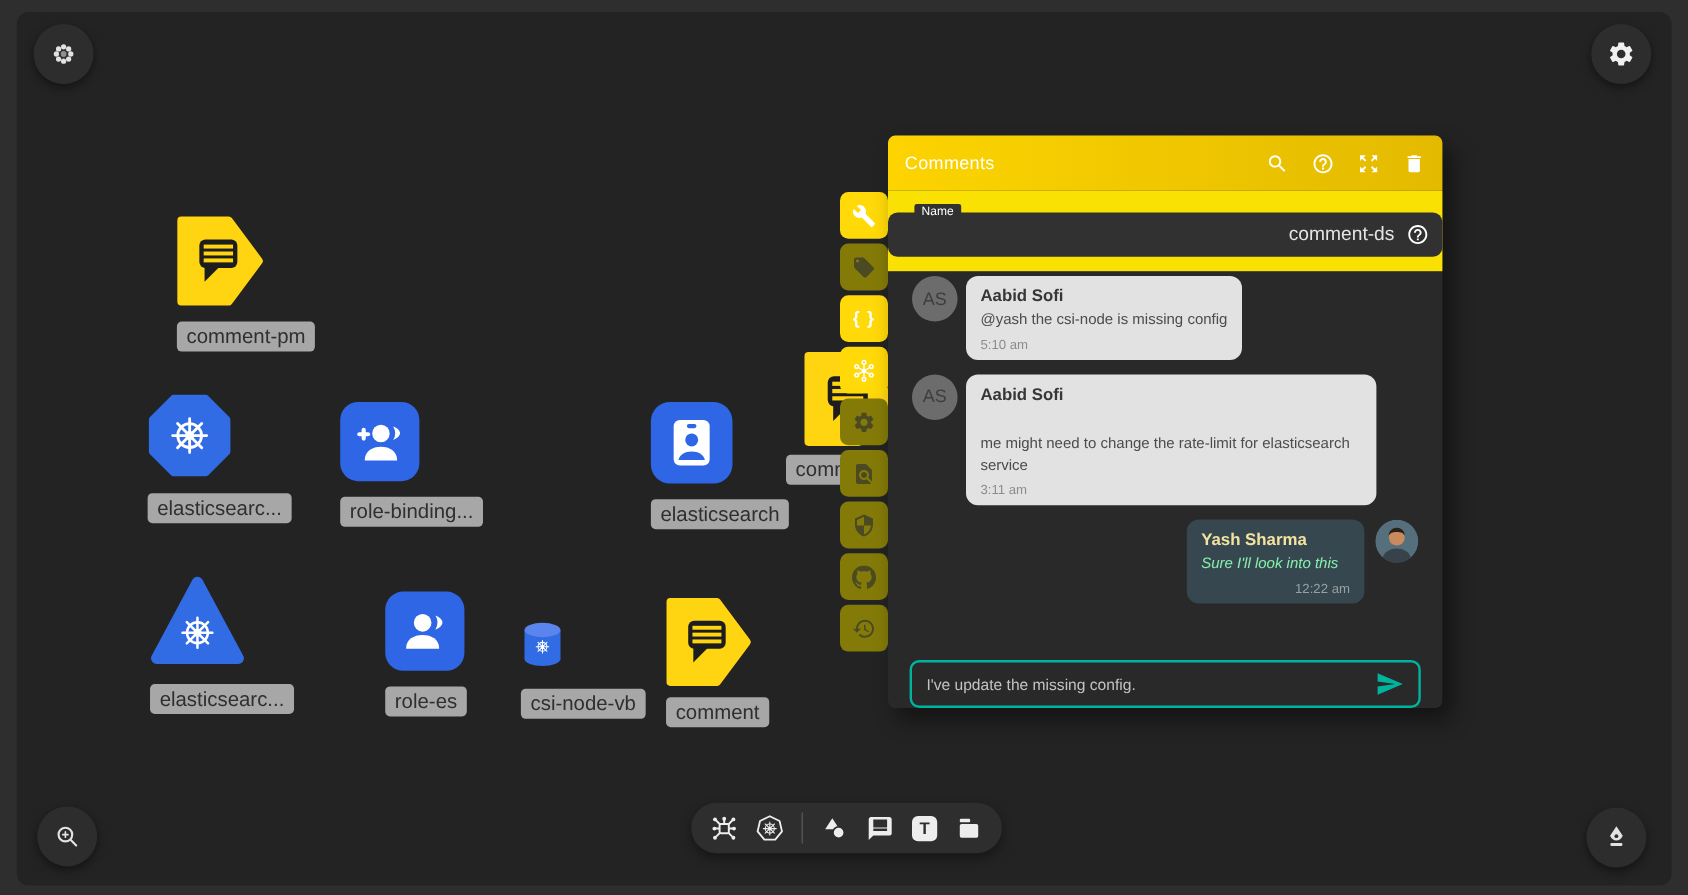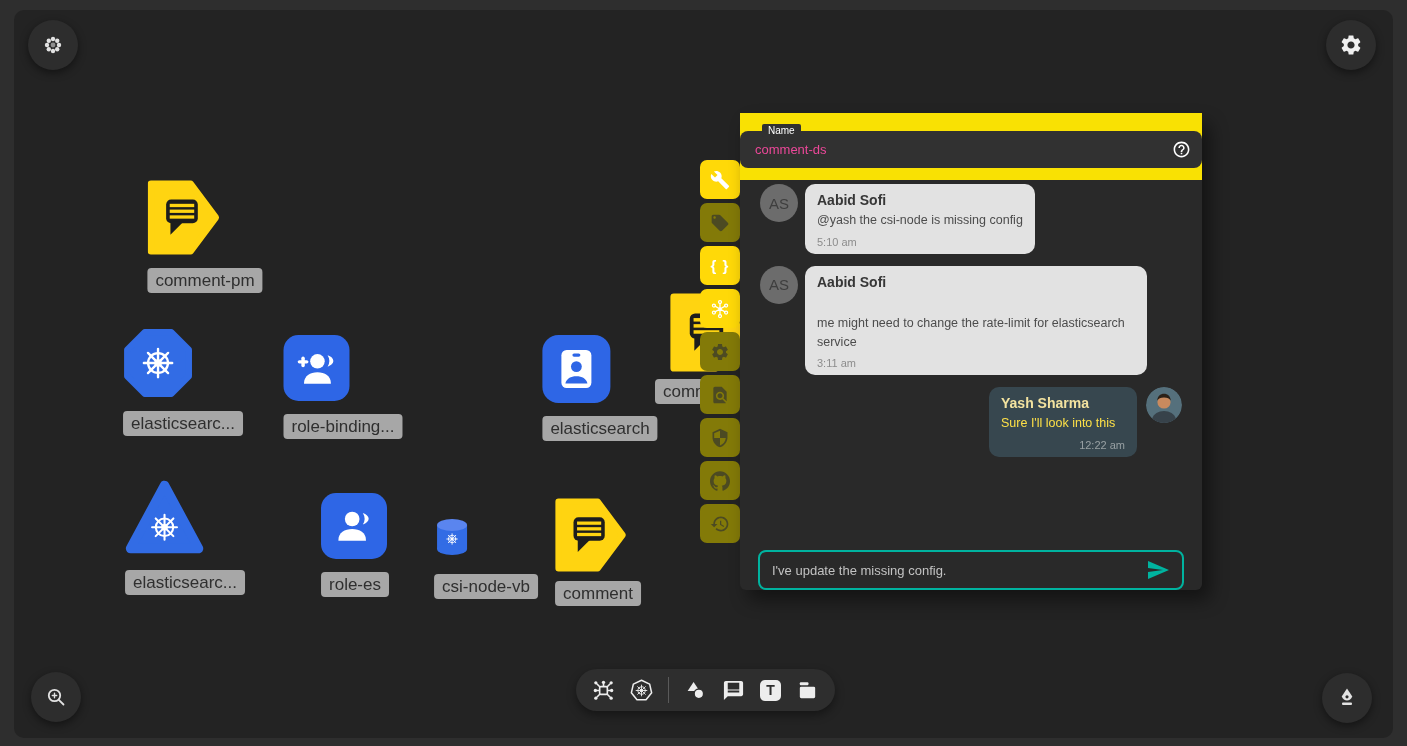--- a/index.html
+++ b/index.html
@@ -44,40 +44,40 @@
   .panel-header { height:46px; flex:0 0 46px; border-radius:6px 6px 0 0;
     background:linear-gradient(90deg,#fdd400,#e3ba00);
     display:flex; align-items:center; padding:0 14px; color:#fff; }
   .panel-title { flex:1; font-size:15px; letter-spacing:.3px; }
   .ph-icon { width:19px; height:19px; margin-left:19px; cursor:pointer; color:#fff; }
   .name-section { background:#f9e103; padding:18px 0 12px; }
   .name-wrap { position:relative; background:#313131; border-radius:8px; height:37px;
     display:flex; align-items:center; padding:0 40px 0 15px; }
   .name-chip { position:absolute; top:-7px; left:22px; background:#313131; color:#fff;
     font-size:10px; padding:1px 6px; border-radius:2px; }
-  .name-input { background:transparent; border:none; outline:none; color:#ec4899;
-    font-size:13px; width:100%; font-family:inherit; }
+  .name-input { background:transparent; border:none; outline:none; color:#e5e5e5;
+    font-size:16px; width:100%; font-family:inherit;text-align:right; }
   .name-help { position:absolute; right:11px; top:9px; width:19px; height:19px; color:#fff; cursor:pointer; }
 
   .messages { flex:1; padding:4px 20px 0 20px; overflow:hidden; }
   .msg { display:flex; gap:7px; margin-bottom:12px; }
   .avatar { width:38px; height:38px; border-radius:50%; background:#6c6c6c;
     color:#3e3e3e; font-size:15px; display:flex; align-items:center;
     justify-content:center; flex:0 0 38px; }
   .bubble { background:#e2e2e2; border-radius:10px; padding:8px 12px 6px; }
   .b1 { max-width:232px; }
   .b2 { width:342px; }
   .msg-author { font-weight:bold; color:#373737; font-size:14px; margin-bottom:3px; }
   .msg-text { color:#4c4c4c; font-size:12.5px; line-height:1.5; }
   .msg-text.spaced { margin-top:24px; }
   .msg-time { color:#8c8c8c; font-size:11px; margin-top:6px; }
   .msg.right { justify-content:flex-end; gap:9px; margin-top:11px; }
   .bubble.dark { background:#37474f; width:148px; }
   .bubble.dark .msg-author { color:#f3e3a0; }
-  .bubble.dark .msg-text { color:#fde047; }
+  .bubble.dark .msg-text { color:#86efac;font-style:italic; }
   .bubble.dark .msg-time { color:#98a0a3; text-align:right; }
   .avatar-img { width:36px; height:36px; border-radius:50%; flex:0 0 36px; }
 
   .composer { margin:8px 18px 0; height:40px; border:2px solid #00b39f;
     border-radius:8px; display:flex; align-items:center; padding:0 12px; }
   .composer-input { flex:1; background:transparent; border:none; outline:none;
     color:#c3c3c3; font-size:13px; font-family:inherit; }
   .send-icon { width:24px; height:24px; color:#00b39f; cursor:pointer; }
 
   
@@ -377,20 +377,35 @@
       </svg>
     </div>
   <div class="tb-item inactive">
       <svg>
         <use href="#i-history"></use>
       </svg>
     </div>
 </div>
 
 <div class="panel">
+  <div class="panel-header">
+    <span class="panel-title">Comments</span>
+    <svg class="ph-icon">
+        <use href="#i-search"></use>
+      </svg>
+    <svg class="ph-icon">
+        <use href="#i-help"></use>
+      </svg>
+    <svg class="ph-icon">
+        <use href="#i-expand"></use>
+      </svg>
+    <svg class="ph-icon">
+        <use href="#i-trash"></use>
+      </svg>
+  </div>
 
   <div class="name-section">
     <div class="name-wrap">
       <span class="name-chip">Name</span>
       <input class="name-input" value="comment-ds" style="">
       <svg class="name-help">
           <use href="#i-help"></use>
         </svg>
     </div>
   </div>

